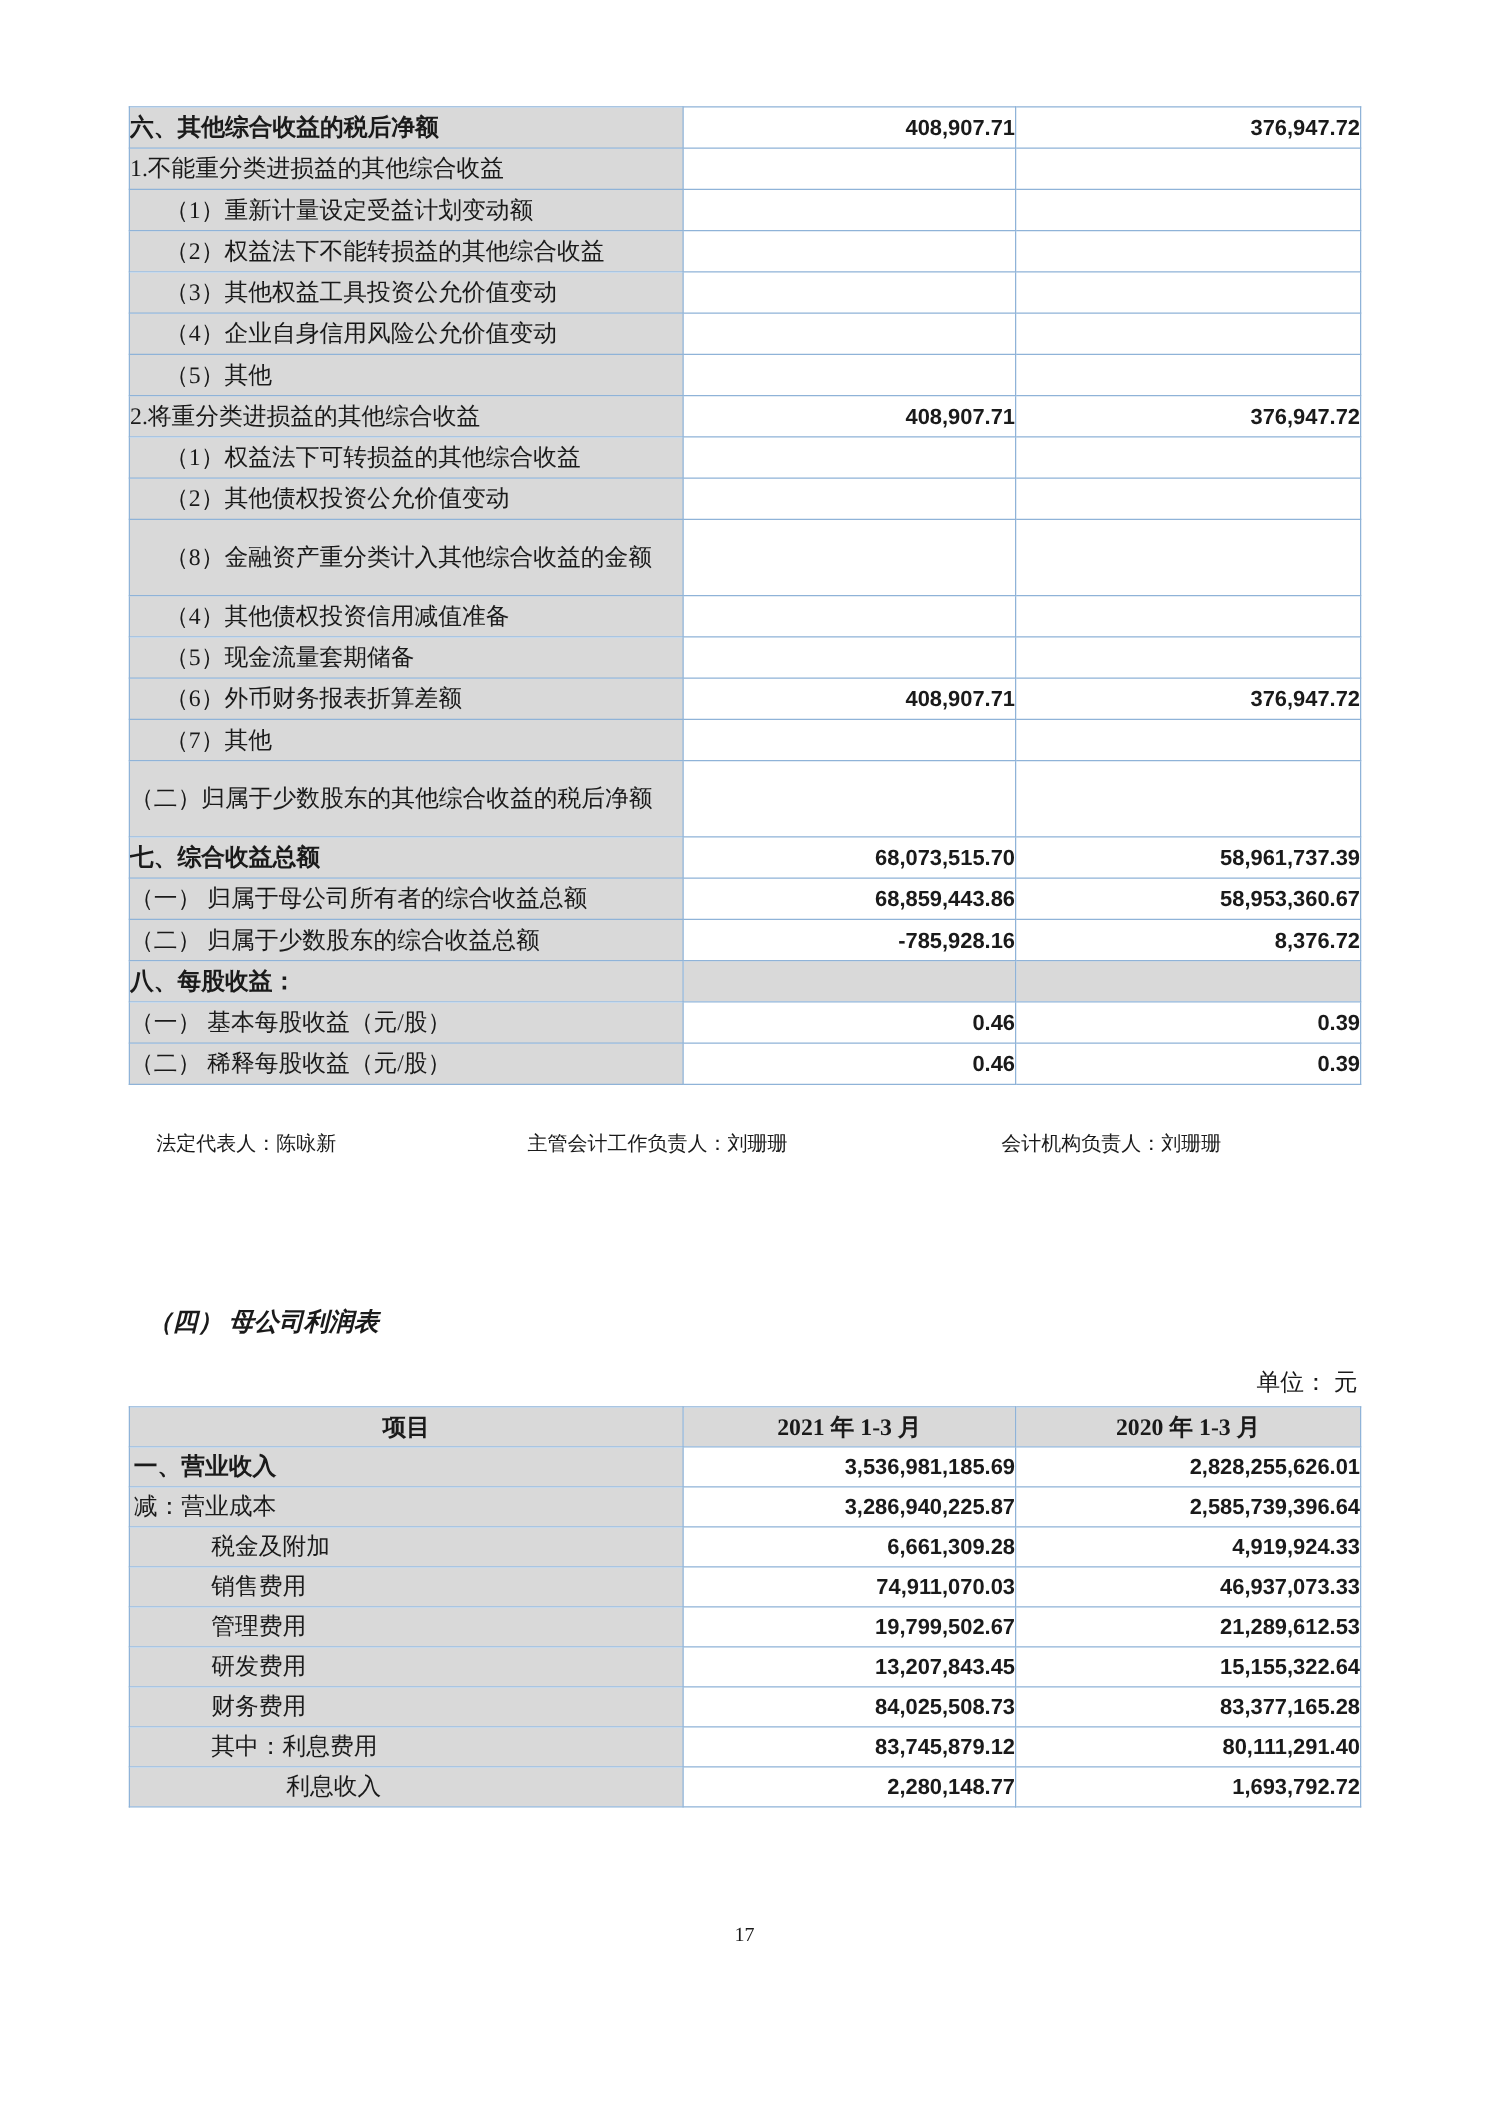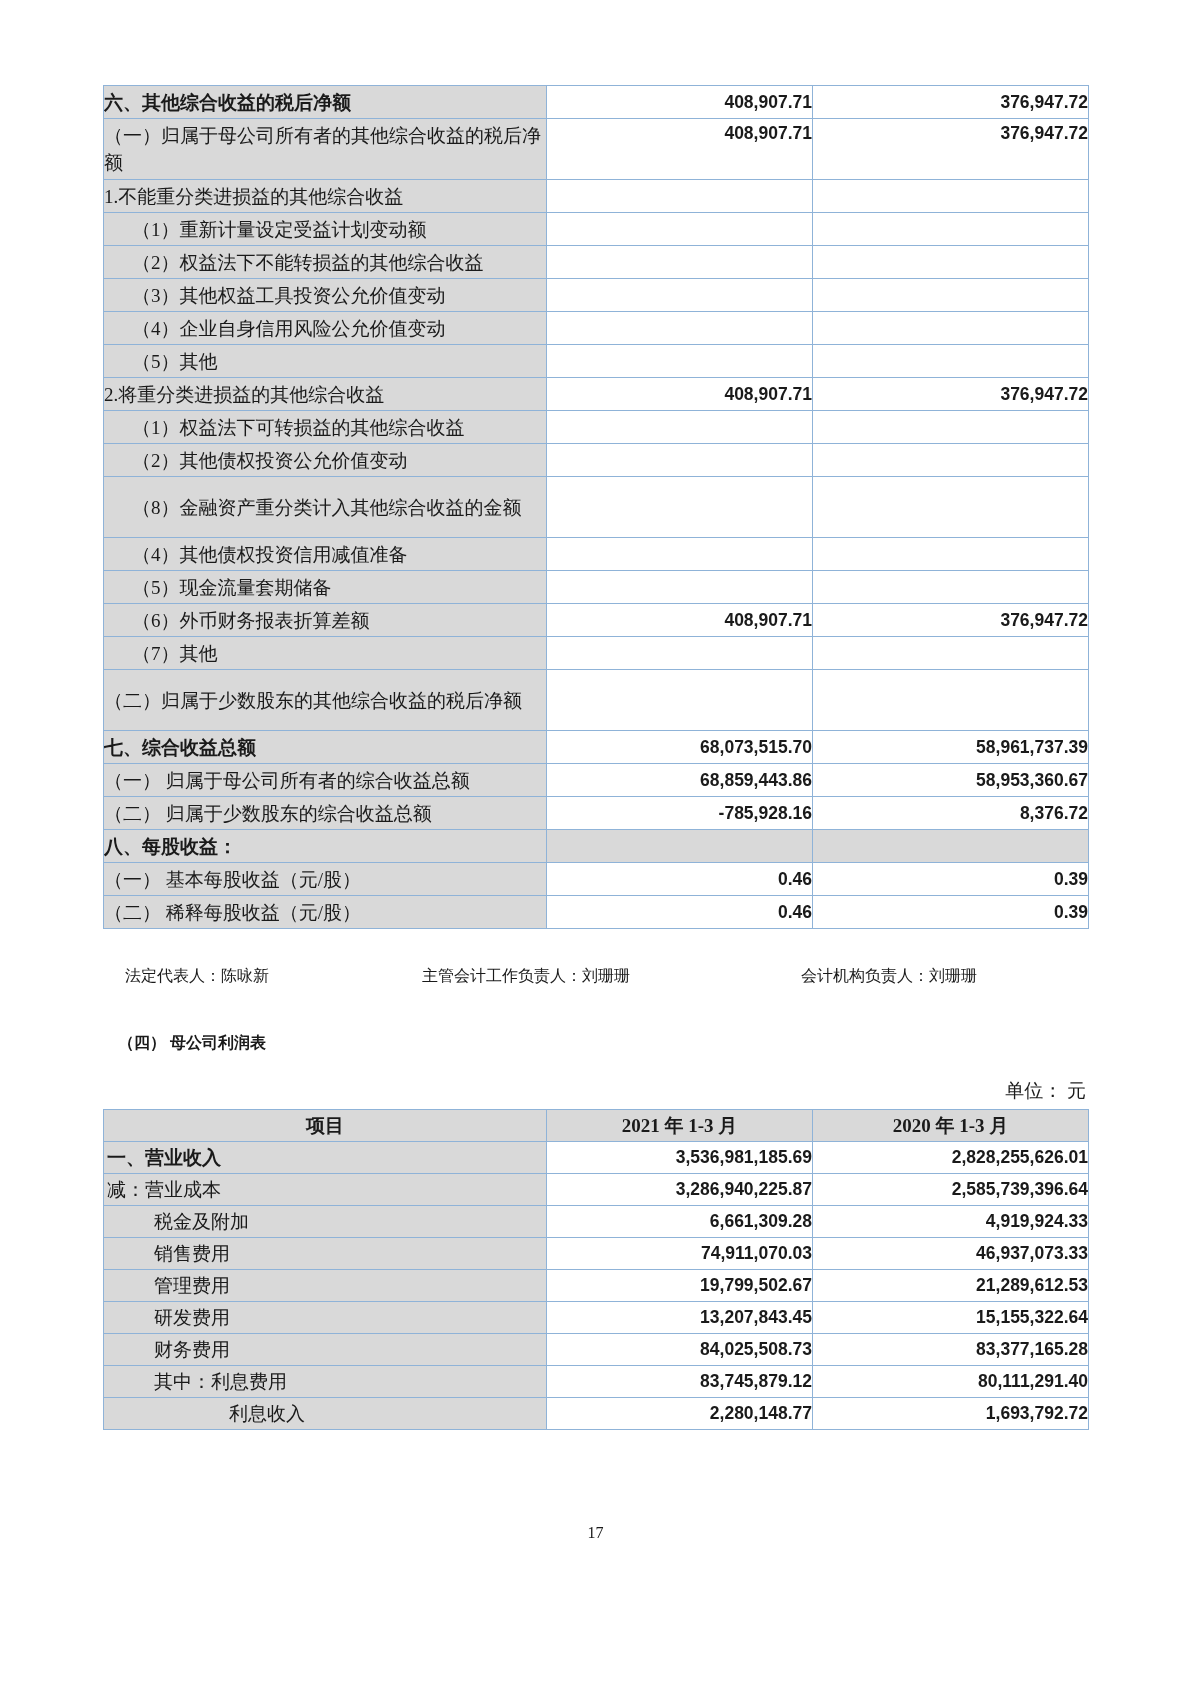--- a/index.html
+++ b/index.html
@@ -37,40 +37,40 @@
   tr.r{height:33px;}
   tr.h2{height:61px;}
   tr.bold td.lbl{font-weight:700;}
   tr.grayrow td.val{background:#d9d9d9;}
   td.ind1{padding-left:30px;}
   td.ind2{padding-left:14px;text-indent:28px;}
   tr.h2 td.lbl{vertical-align:middle;}
 
   
   #t2 td.lbl{padding-left:3px;}
-  #t2 td.i1{padding-left:50px;text-indent:0;}
+  #t2 td.i1{padding-left:65px;text-indent:0;}
   #t2 td.i2{padding-left:125px;text-indent:0;}
   #t2 tr.head td{
     background:#d9d9d9;font-weight:700;text-align:center;
     font-size:19px;padding:2px 4px;
   }
   #t2 tr.head td.valhead{font-family:"Liberation Serif", serif;}
   #t2 tr{height:32px;}
 
   .sigline{position:relative;height:27px;margin-top:37px;font-size:16px;}
   .sigline span{position:absolute;top:0;white-space:nowrap;}
   .sig1{left:22px;}
   .sig2{left:319px;}
   .sig3{left:698px;}
 
   .sect-heading{
-    margin-top:36px;
+    margin-top:113px;
     padding-left:15px;
-    font-size:16px;font-weight:700;
-    height:27px;line-height:27px;
+    font-size:20px;font-weight:700;
+    height:27px;line-height:27px;font-style:italic;
   }
   .unit-line{
     margin-top:22px;height:25px;line-height:25px;
     text-align:right;font-size:19px;
     padding-right:2px;
   }
   .t1wrap{margin-top:85px;}
   .t2wrap{margin-top:6px;}
   .pagenum{
     margin-top:94px;text-align:center;
@@ -88,25 +88,20 @@
           <col style="width:443px">
           <col style="width:266px">
           <col style="width:276px">
         </colgroup>
     <tbody>
       <tr class="r bold">
         <td class="lbl">六、其他综合收益的税后净额</td>
         <td class="val">408,907.71</td>
         <td class="val">376,947.72</td>
       </tr>
-      <tr class="h2">
-        <td class="lbl">（一）归属于母公司所有者的其他综合收益的税后净额</td>
-        <td class="val" style="vertical-align:top;padding-top:4px;">408,907.71</td>
-        <td class="val" style="vertical-align:top;padding-top:4px;">376,947.72</td>
-      </tr>
       <tr class="r">
         <td class="lbl ind1">1.不能重分类进损益的其他综合收益</td>
         <td class="val"></td>
         <td class="val"></td>
       </tr>
       <tr class="r">
         <td class="lbl ind2">（1）重新计量设定受益计划变动额</td>
         <td class="val"></td>
         <td class="val"></td>
       </tr>

